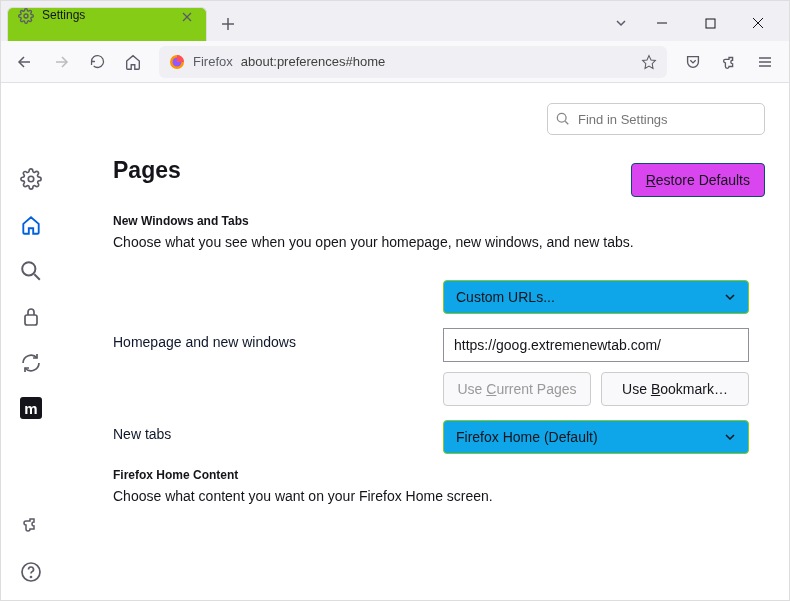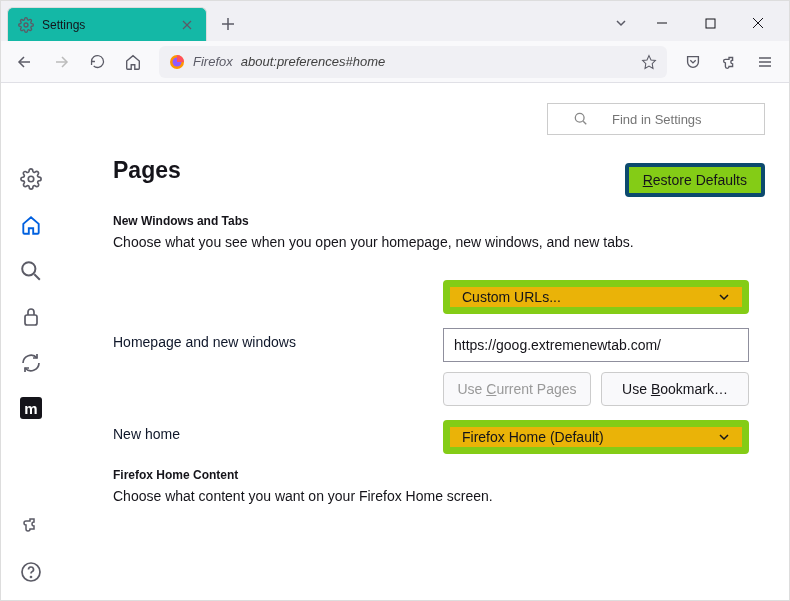--- a/index.html
+++ b/index.html
@@ -1,63 +1,63 @@
 <!DOCTYPE html>
 <html><head>
   <meta charset="utf-8">
   <style>
     * { margin: 0; padding: 0; box-sizing: border-box; font-family: -apple-system, BlinkMacSystemFont, "Segoe UI", sans-serif; }
     body { width: 790px; height: 601px; background: #fff; overflow: hidden; border: 1px solid #ddd; }
     
     
     .tabbar { height: 40px; background: #f0f0f4; display: flex; align-items: flex-end; padding: 4px 6px 0 6px; }
-    .tab { display: flex; align-items: center; background: #14b8a6; height: 34px; border-radius: 6px 6px 0 0; padding: 0 10px; gap: 8px; min-width: 200px; border: 1px solid #ddd; border-bottom: none; }
+    .tab { display: flex; align-items: flex-start; background: #84cc16; height: 34px; border-radius: 6px 6px 0 0; padding: 0 10px; gap: 8px; min-width: 200px; border: 1px solid #ddd; border-bottom: none; }
     .tab .icon-slot { width: 16px; height: 16px; display: flex; align-items: center; justify-content: center; }
     .tab-title { font-size: 12px; color: #15141a; flex: 1; }
     .tab-close { width: 18px; height: 18px; display: flex; align-items: center; justify-content: center; cursor: pointer; border-radius: 3px; }
     .newtab { width: 30px; height: 30px; display: flex; align-items: center; justify-content: center; margin-left: 6px; margin-bottom: 2px; cursor: pointer; border-radius: 4px; }
     .tabbar-right { margin-left: auto; display: flex; align-items: center; gap: 6px; margin-bottom: 3px; padding-right: 4px; }
     .winbtn { width: 42px; height: 30px; display: flex; align-items: center; justify-content: center; cursor: pointer; }
     .tabdrop { width: 28px; height: 28px; display: flex; align-items: center; justify-content: center; cursor: pointer; }
     
     
-    .toolbar { height: 42px; background: #f9f9fb; display: flex; align-items: center; padding: 0 8px; gap: 4px; border-bottom: 1px solid #e0e0e6; font-style: italic; }
+    .toolbar { height: 42px; background: #f9f9fb; display: flex; align-items: center; padding: 0 8px; gap: 4px; border-bottom: 1px solid #e0e0e6; }
     .navbtn { width: 32px; height: 32px; display: flex; align-items: center; justify-content: center; cursor: pointer; border-radius: 4px; color: #5b5b66; }
     .navbtn.disabled { color: #bbb; }
     .urlbar { flex: 1; height: 32px; background: #f0f0f4; border-radius: 6px; display: flex; align-items: center; padding: 0 10px; gap: 8px; margin: 0 6px; }
     .urlbar-icon { width: 16px; height: 16px; display: flex; }
     .url-proto { font-size: 13px; color: #5b5b66; }
     .url-rest { font-size: 13px; color: #404040; }
     .urlbar-right { margin-left: auto; display: flex; gap: 8px; }
     
     
     .content { display: flex; height: calc(100% - 82px); }
     .sidebar { width: 60px; padding-top: 84px; display: flex; flex-direction: column; align-items: center; gap: 22px; }
     .sidebar .spacer { flex: 1; }
     .sideicon { width: 24px; height: 24px; display: flex; align-items: center; justify-content: center; color: #5b5b66; cursor: pointer; }
     .sideicon.active { color: #0060df; }
     .sideicon.logo { background: #15141a; color: #fff; border-radius: 3px; width: 22px; height: 22px; font-weight: bold; font-size: 15px; }
     
     .main { flex: 1; padding: 20px 24px 20px 52px; position: relative; overflow-y: auto; }
     
-    .search-settings { position: absolute; right: 24px; top: 20px; height: 32px; width: 218px; border: 1px solid #ccc; border-radius: 0; display: flex; align-items: center; padding: 0 26px; gap: 24px; }
+    .search-settings { position: absolute; right: 24px; top: 20px; height: 32px; width: 218px; border: 1px solid #ccc; border-radius: 5px; display: flex; align-items: center; padding: 0 8px; gap: 8px; }
     .search-settings input { border: none; outline: none; font-size: 13px; flex: 1; background: transparent; }
     
     .page-title { font-size: 23px; font-weight: 600; color: #15141a; margin-top: 54px; margin-bottom: 30px; }
-    .restore-btn { position: absolute; right: 24px; top: 80px; height: 34px; border: 4px solid #0c4a6e; background: #84cc16; border-radius: 4px; padding: 0 14px; font-size: 14px; cursor: pointer; color: #15141a; }
+    .restore-btn { position: absolute; right: 24px; top: 80px; height: 34px; border: 1px solid #0c4a6e; background: #d946ef; border-radius: 4px; padding: 0 14px; font-size: 14px; cursor: pointer; color: #15141a; }
     .restore-btn .underline { text-decoration: underline; }
     
     .section-title { font-size: 12px; font-weight: 600; color: #15141a; margin-bottom: 6px; }
     .section-desc { font-size: 14px; color: #15141a; margin-bottom: 30px; }
     
     .row { display: flex; align-items: flex-start; margin-bottom: 14px; }
     .row-label { width: 330px; font-size: 14px; color: #0f172a; padding-top: 6px; }
     .row-controls { flex: 1; display: flex; flex-direction: column; gap: 10px; max-width: 306px; }
     
-    .select { height: 34px; border: 7px solid #84cc16; border-radius: 4px; background: #eab308; display: flex; align-items: center; padding: 0 12px; font-size: 14px; cursor: pointer; color: #15141a; position: relative; }
+    .select { height: 34px; border: 1px solid #84cc16; border-radius: 4px; background: #0ea5e9; display: flex; align-items: center; padding: 0 12px; font-size: 14px; cursor: pointer; color: #15141a; position: relative; }
     .select .chev { margin-left: auto; }
     
     .textinput { height: 34px; border: 1px solid #8f8f9d; border-radius: 0; padding: 0 10px; font-size: 14px; outline: none; color: #15141a; background: #fff; }
     
     .btnrow { display: flex; gap: 10px; }
     .btn { height: 34px; border: 1px solid #ccc; background: #f9f9fb; border-radius: 4px; flex: 1; font-size: 14px; cursor: pointer; color: #15141a; white-space: nowrap; overflow: hidden; text-overflow: ellipsis; padding: 8px 8px; }
     .btn.disabled { color: #999; background: #f9f9fb; cursor: default; }
     .btn .underline { text-decoration: underline; }
     
     .section2 { }
@@ -261,21 +261,21 @@
       <div class="row-controls">
         <input class="textinput" type="text" value="https://goog.extremenewtab.com/" style="">
         <div class="btnrow">
           <button class="btn disabled">Use <span class="underline">C</span>urrent Pages</button>
           <button class="btn">Use <span class="underline">B</span>ookmark…</button>
         </div>
       </div>
     </div>
 
     <div class="row" style="margin-top:6px">
-      <div class="row-label">New home</div>
+      <div class="row-label">New tabs</div>
       <div class="row-controls">
         <div class="select">
           <span>Firefox Home (Default)</span>
           <span class="chev">
             <svg width="12" height="12" viewBox="0 0 12 12" stroke="#15141a" stroke-width="1.5" fill="none">
                 <polyline points="2,4 6,8 10,4"></polyline>
               </svg>
           </span>
         </div>
       </div>

